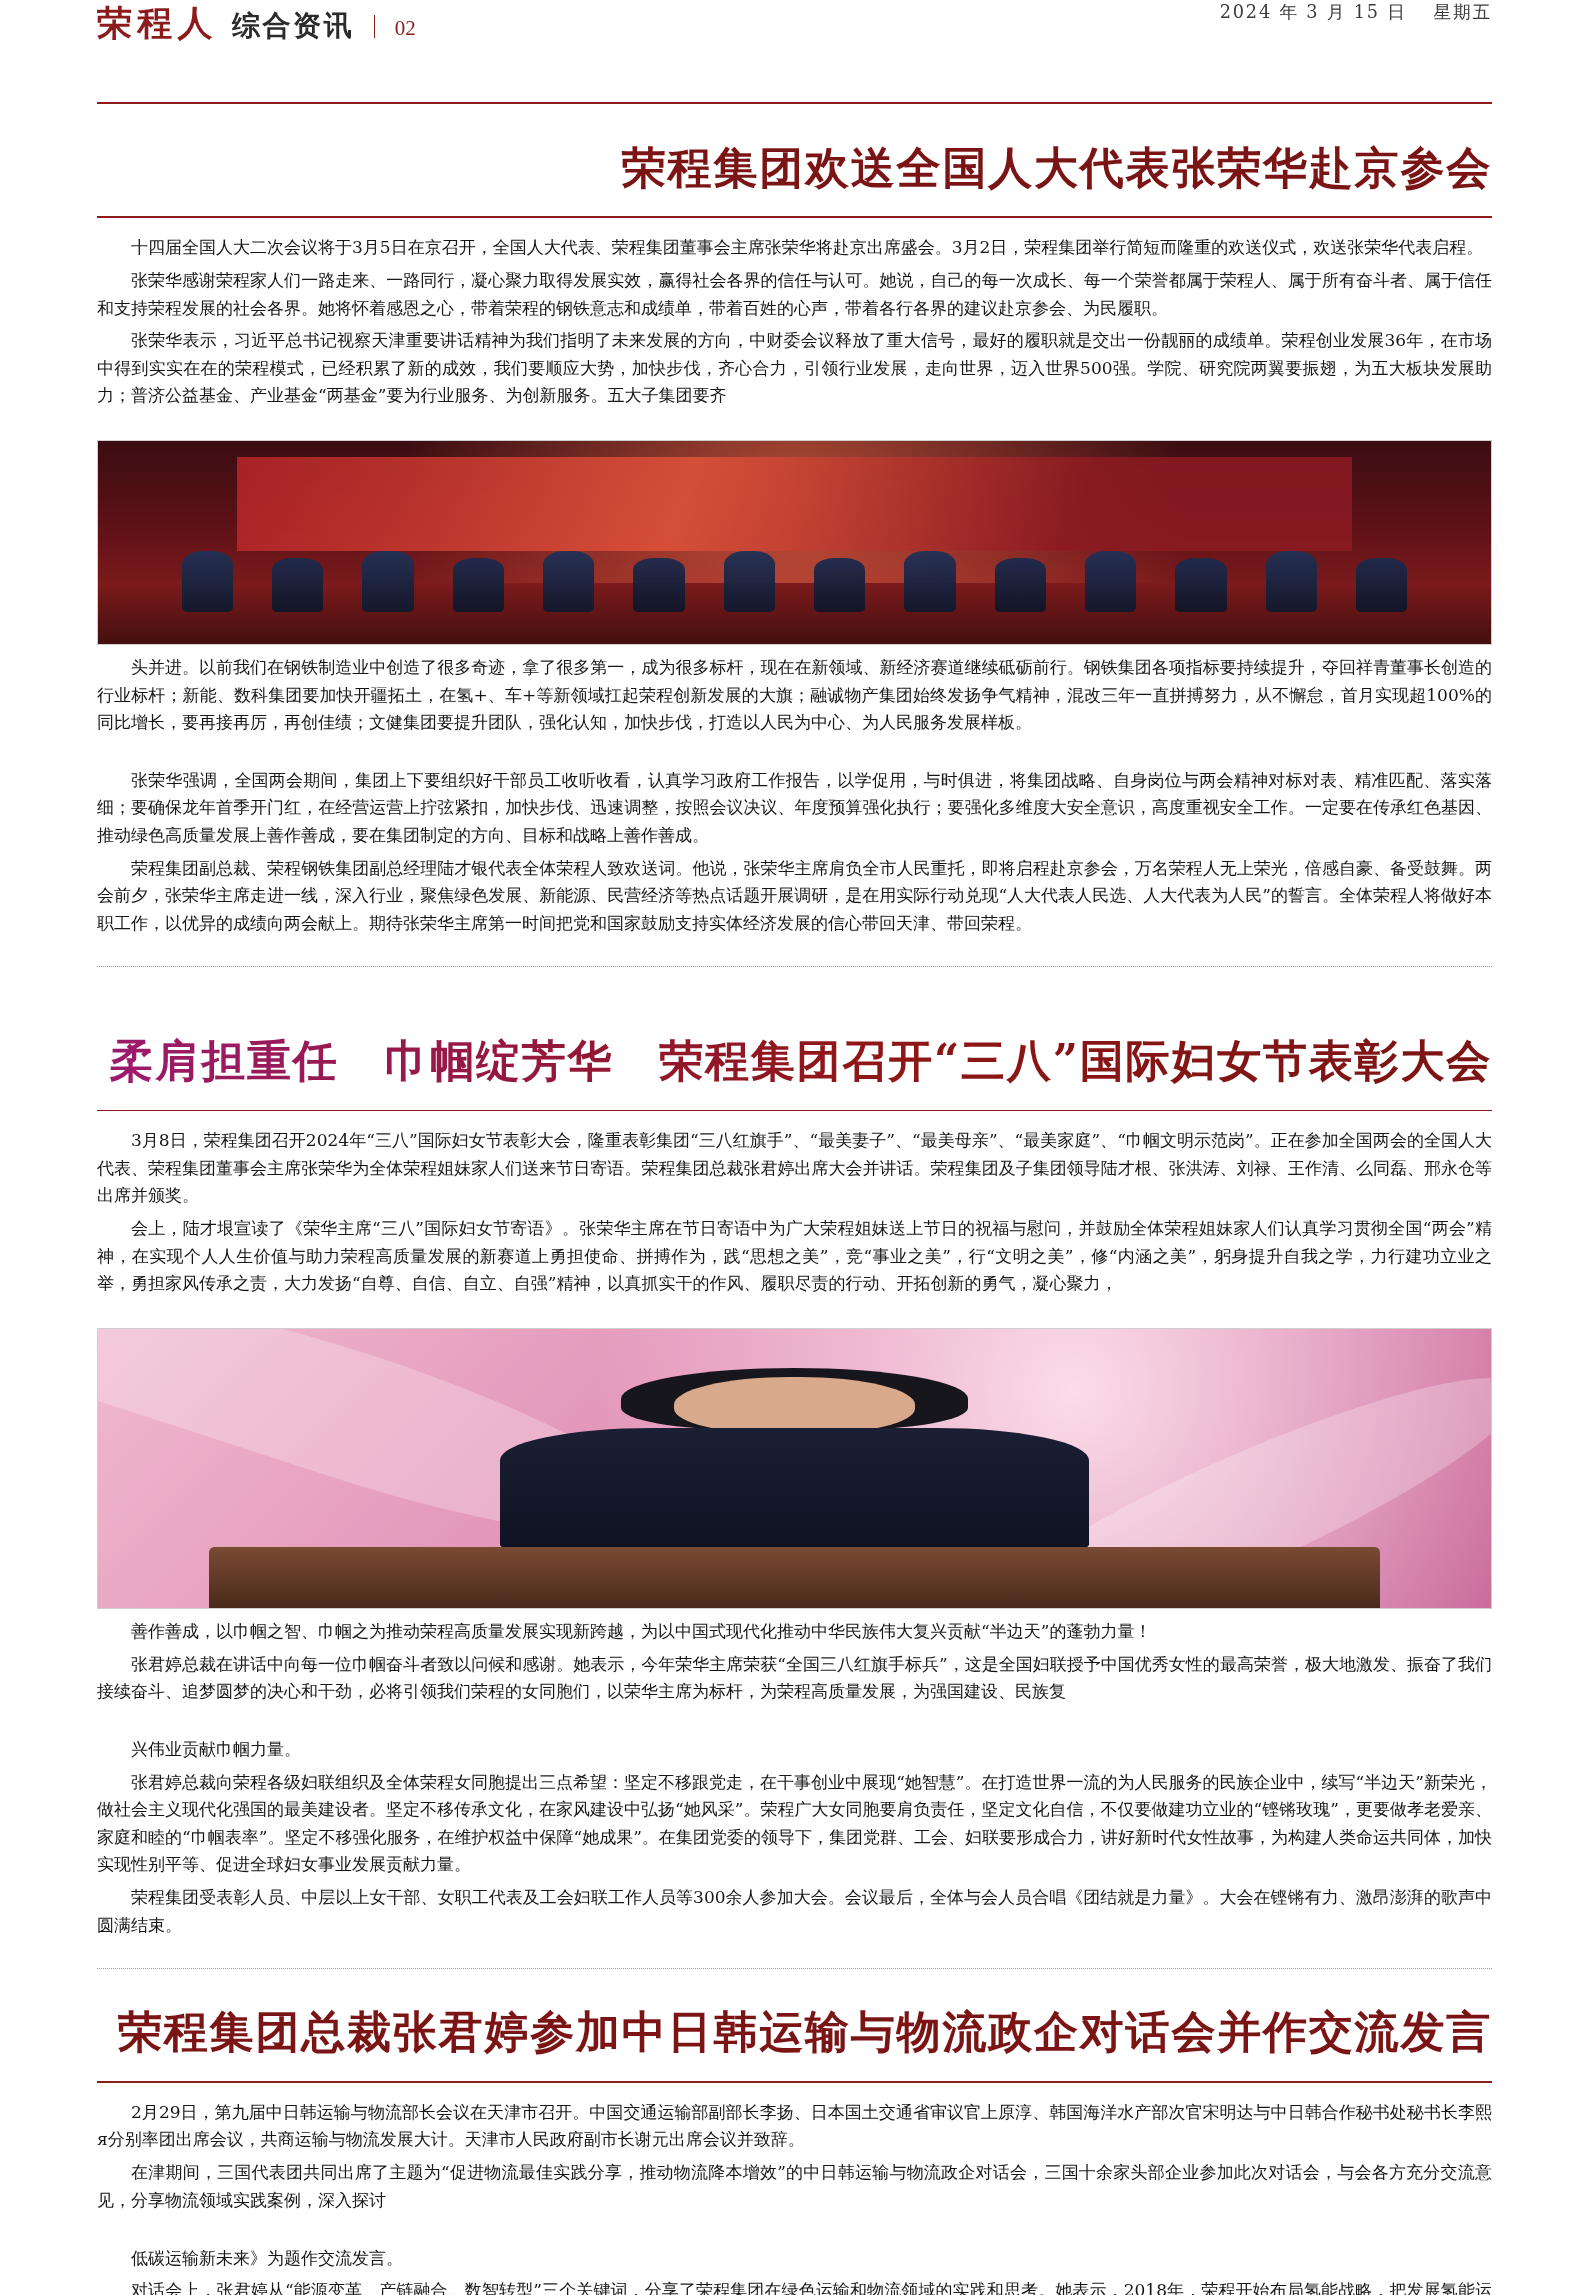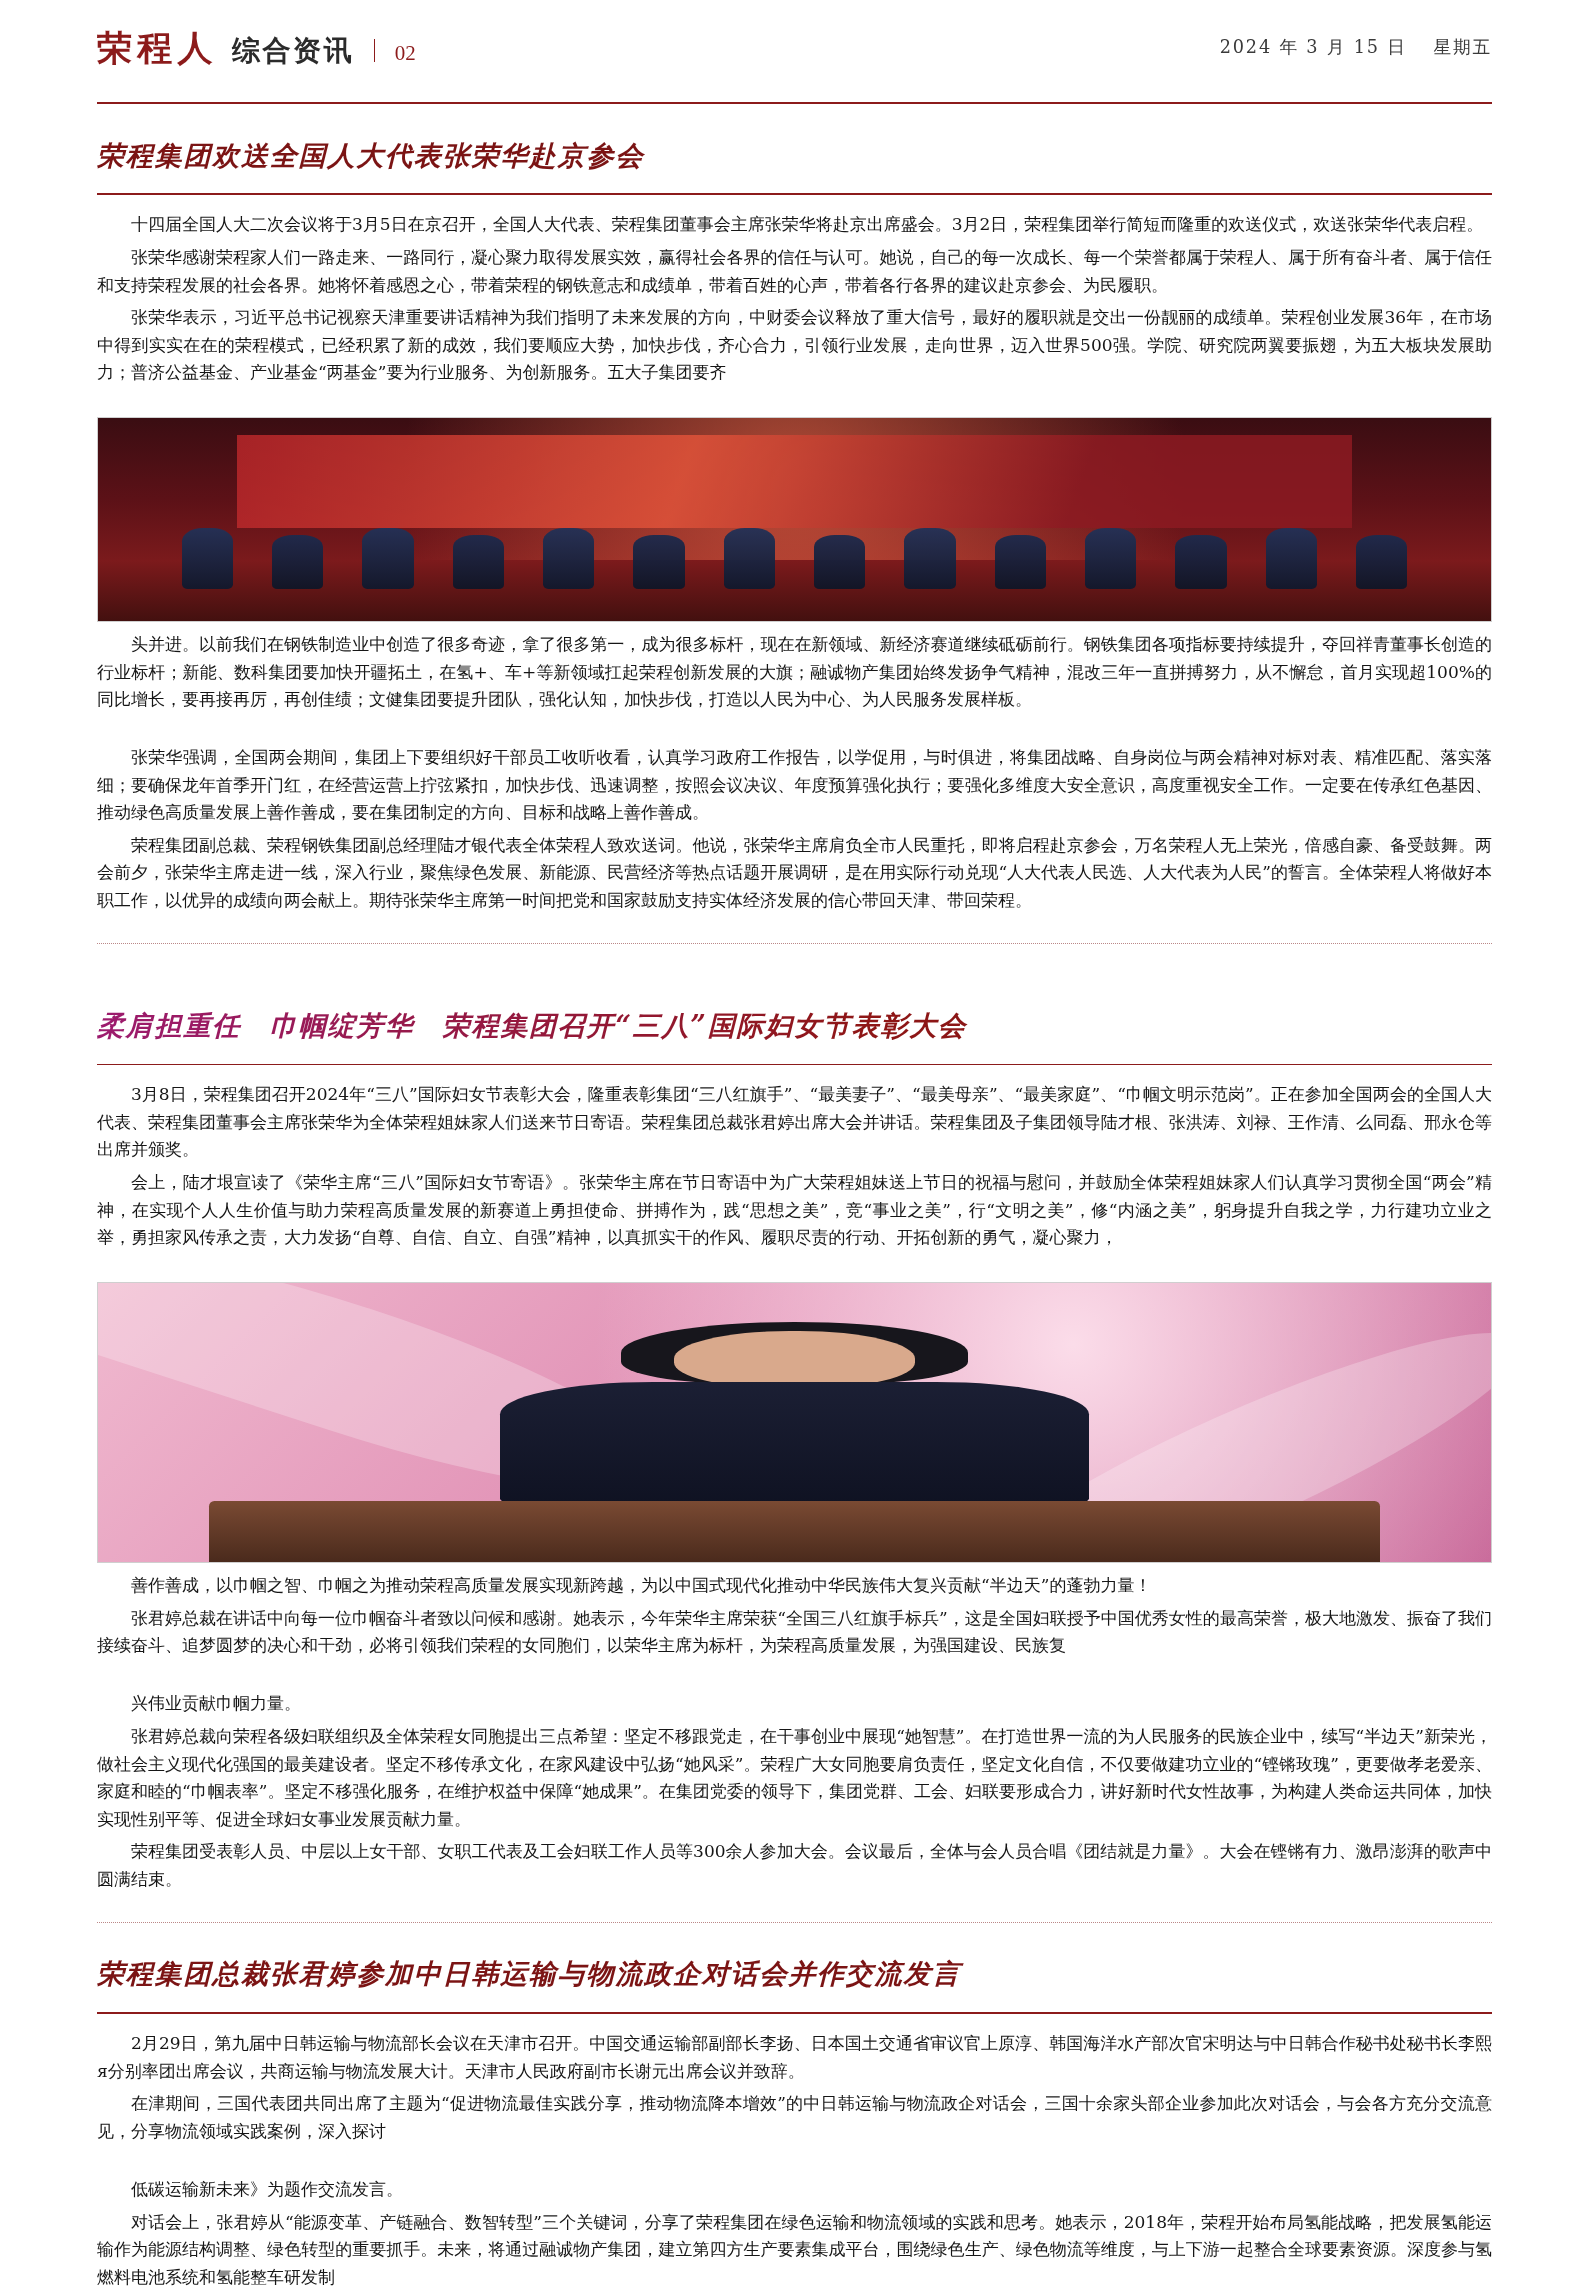--- a/index.html
+++ b/index.html
@@ -16,21 +16,21 @@
     width: 1589px;
     height: 2295px;
     padding: 0 97px;
   }
 
   
   .masthead {
     position: relative;
     height: 104px;
     display: flex;
-    align-items: center;
+    align-items: flex-start;
     border-bottom: 2.6px solid #8c1b1b;
     padding-bottom: 5.3px;
   }
   .logo-block {
     display: flex;
     align-items: baseline;
     gap: 14px;
   }
   .logo-cn {
     font-family: "DejaVu Serif", serif;
@@ -69,28 +69,27 @@
   .masthead-date span { margin-left: 19.4px; }
 
   
   .article { padding-top: 23px; }
   .divider {
     border: 0;
     border-top: 1.3px dotted #b88;
     margin: 23px 0 0 0;
   }
   .headline {
-    text-align: left;
-    font-size: 27px;
+    text-align: right;
+    font-size: 44px;
     font-weight: bold;
     color: #7b1414;
     letter-spacing: 1.8px;
     margin: 10.6px 0 19.4px 0;
     line-height: 1.35;
-    font-style: italic;
   }
   .headline.grad {
     background: linear-gradient(90deg,#9c1b6e 0%, #8e1616 55%, #7b1414 100%);
     -webkit-background-clip: text;
     background-clip: text;
     color: transparent;
     margin-top: 41px;
   }
   .headline-rule {
     height: 1.8px;

